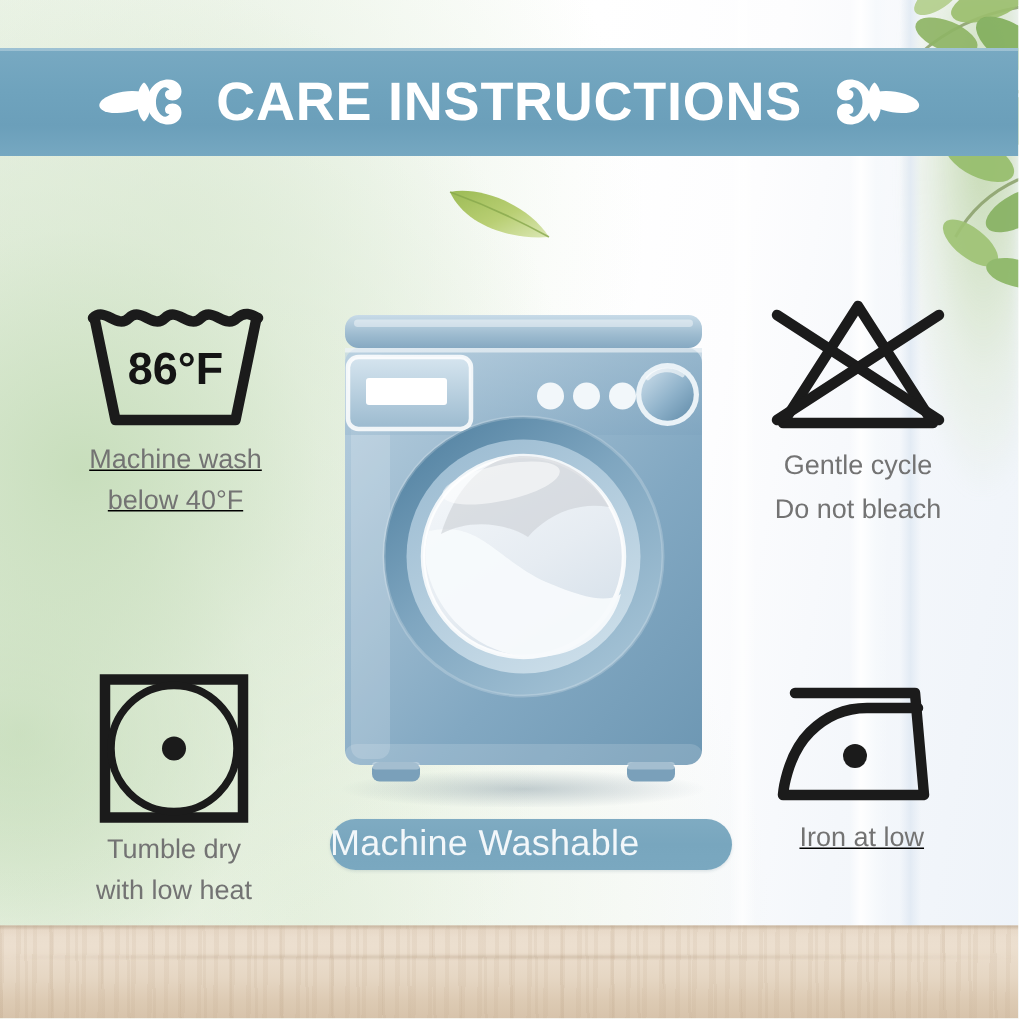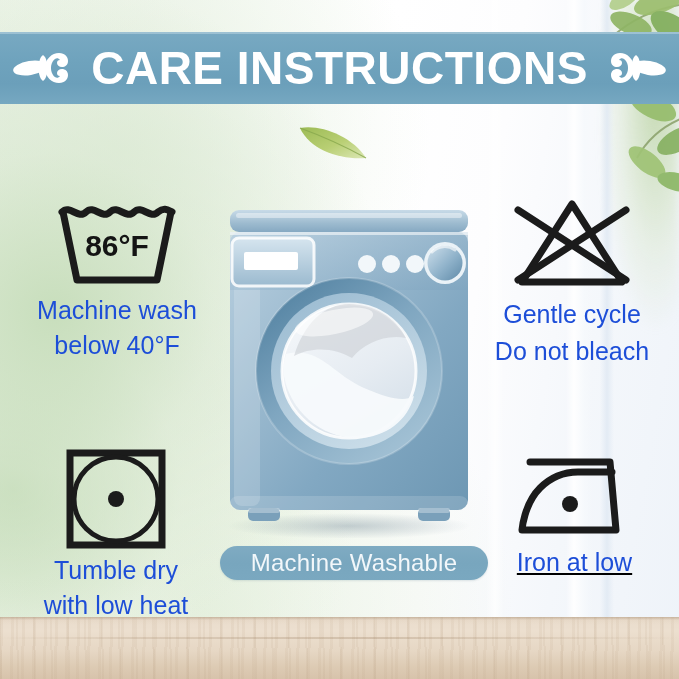--- a/index.html
+++ b/index.html
@@ -65,50 +65,50 @@
   .banner{
     position:absolute;left:0;top:32px;width:679px;height:72px;
     background:linear-gradient(180deg,#78a9c2 0%, #6fa3bd 40%, #6b9fba 72%, #76a8c1 100%);
     display:flex;align-items:center;justify-content:center;gap:18px;
   }
   .banner::before{
     content:"";position:absolute;left:0;right:0;top:0;height:2px;
     background:rgba(255,255,255,.28);
   }
   .banner-title{
-    color:#ffffff;font-size:46px;font-weight:700;letter-spacing:.5px;
+    color:#ffffff;font-size:36px;font-weight:700;letter-spacing:.5px;
     font-family:"Liberation Sans", sans-serif;line-height:1;
     white-space:nowrap;
   }
   .ornament{width:62px;height:46px;flex:none;}
   .ornament.right{transform:scaleX(-1);}
 
   
   .care-item{position:absolute;text-align:center;}
   .care-icon{display:block;margin:0 auto;}
   .care-label{
-    color:#1d4ed8;font-size:25px;line-height:1.14;
+    color:#737373;font-size:18px;line-height:1.14;
     font-family:"Liberation Sans", sans-serif;white-space:nowrap;text-align:center;
   }
-  #item-wash  {left:8px;  top:196px; width:218px;}
+  #item-wash  {left:8px;  top:196px; width:218px;text-decoration:underline;}
   #item-bleach{left:465px;top:196px; width:214px;}
   #item-dry   {left:10px; top:446px; width:212px;}
   #item-iron  {left:470px;top:446px; width:209px;text-decoration:underline;}
   #item-wash   .care-label,#item-dry .care-label{margin-top:6px;}
   #item-bleach .care-label,#item-iron .care-label{margin-top:8px;}
 
   
   .washer{position:absolute;left:224px;top:206px;width:250px;height:332px;}
 
   
   .pill{
     position:absolute;left:220px;top:546px;width:268px;height:34px;
     border-radius:17px;
     background:linear-gradient(180deg,#7fabc2 0%, #78a6be 50%, #7aa8c0 100%);
-    display:flex;align-items:center;justify-content:center;
+    display:flex;align-items:center;
     box-shadow:0 1px 2px rgba(90,120,140,.18);
   }
   .pill-label{
     color:#f2f7fa;font-size:24px;font-family:"Liberation Sans", sans-serif;
     letter-spacing:.2px;white-space:nowrap;
   }
 </style>
 </head>
 <body>
 

